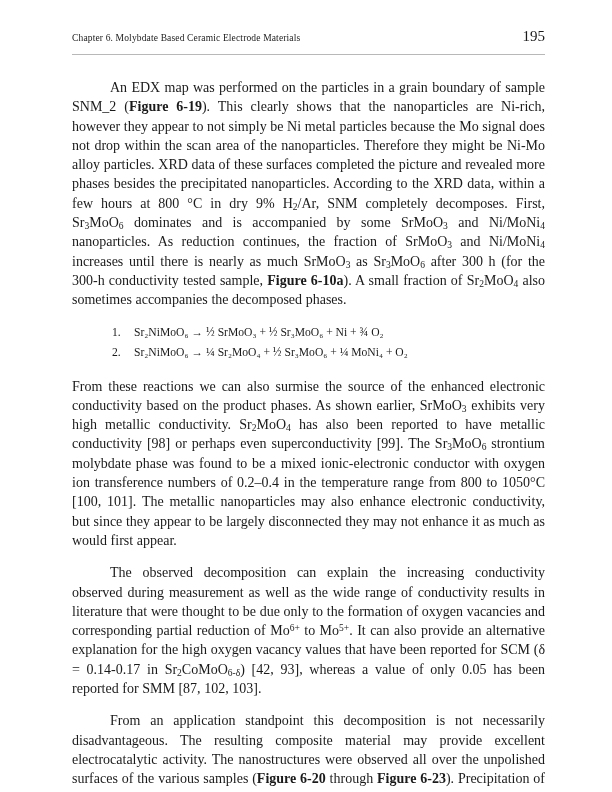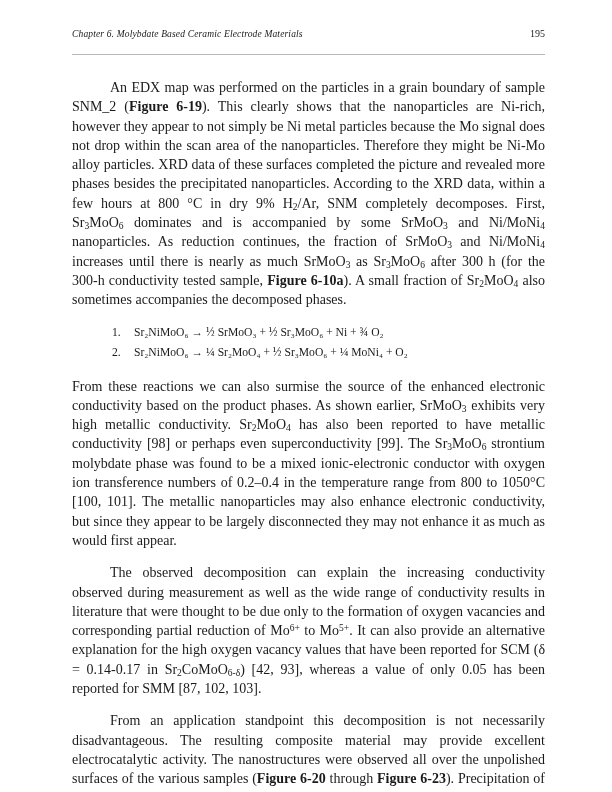--- a/index.html
+++ b/index.html
@@ -26,28 +26,27 @@
     position: absolute;
     left: 72px;
     right: 67px;
     top: 28px;
     height: 16px;
     display: flex;
     align-items: baseline;
     justify-content: space-between;
   }
   .header-title {
-    font-style: italic;
     font-size: 9.5px;
     letter-spacing: 0.15px;
     color: #1a1a1a;
     white-space: nowrap;
   }
   .header-pageno {
-    font-size: 10px;
+    font-size: 15px;
     color: #1a1a1a;
   }
   .header-rule {
     position: absolute;
     left: 72px;
     right: 67px;
     top: 54px;
     height: 1px;
     background: #b8b8b8;
   }

